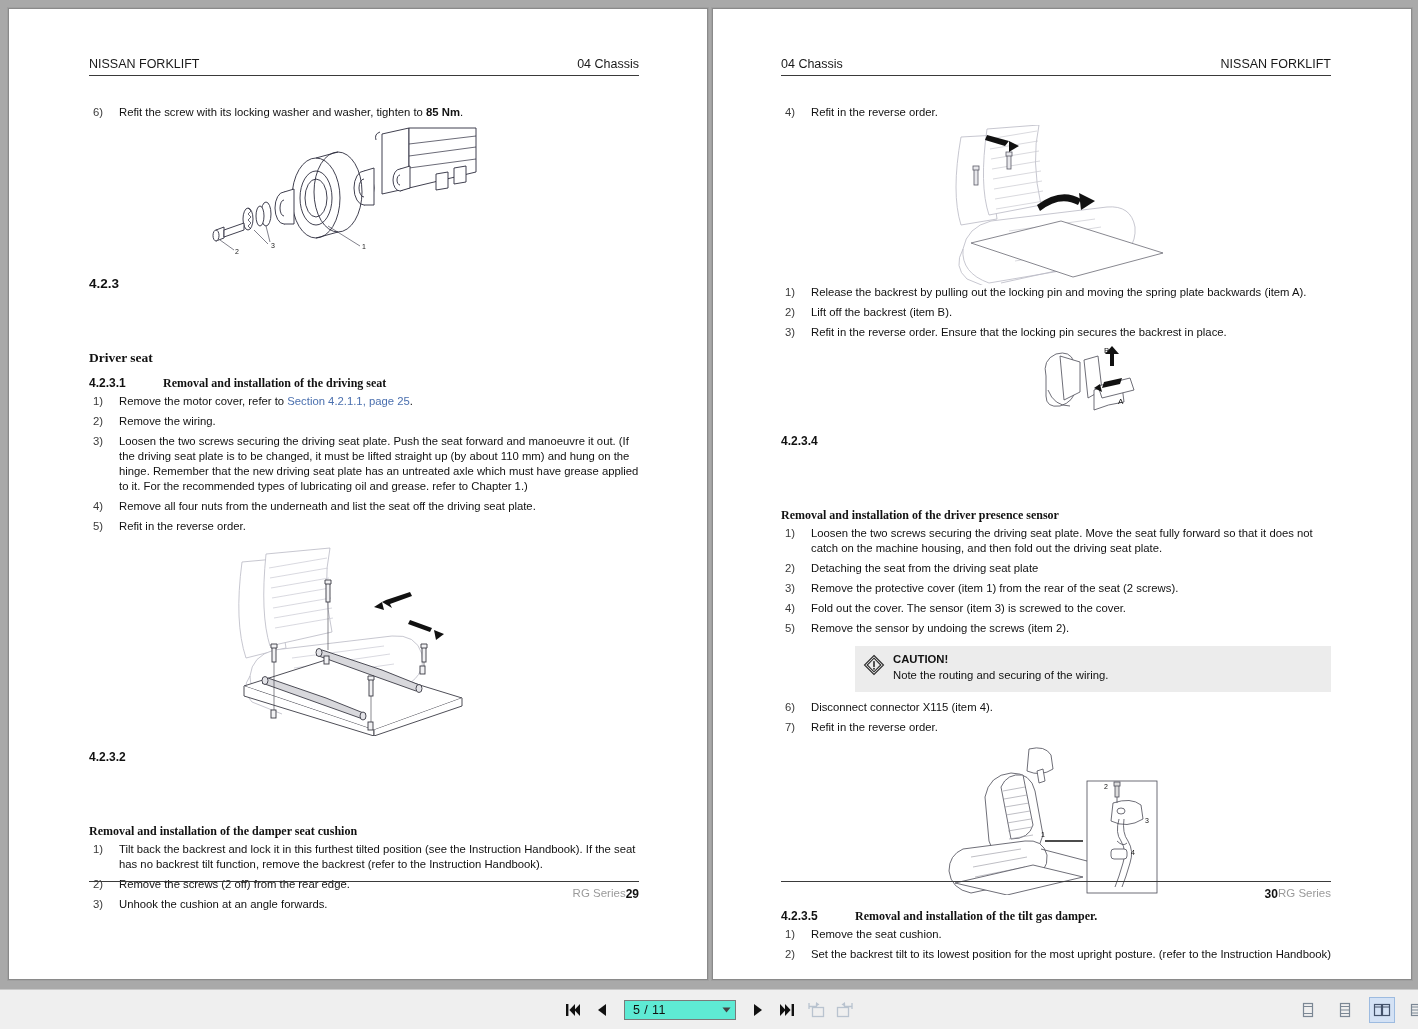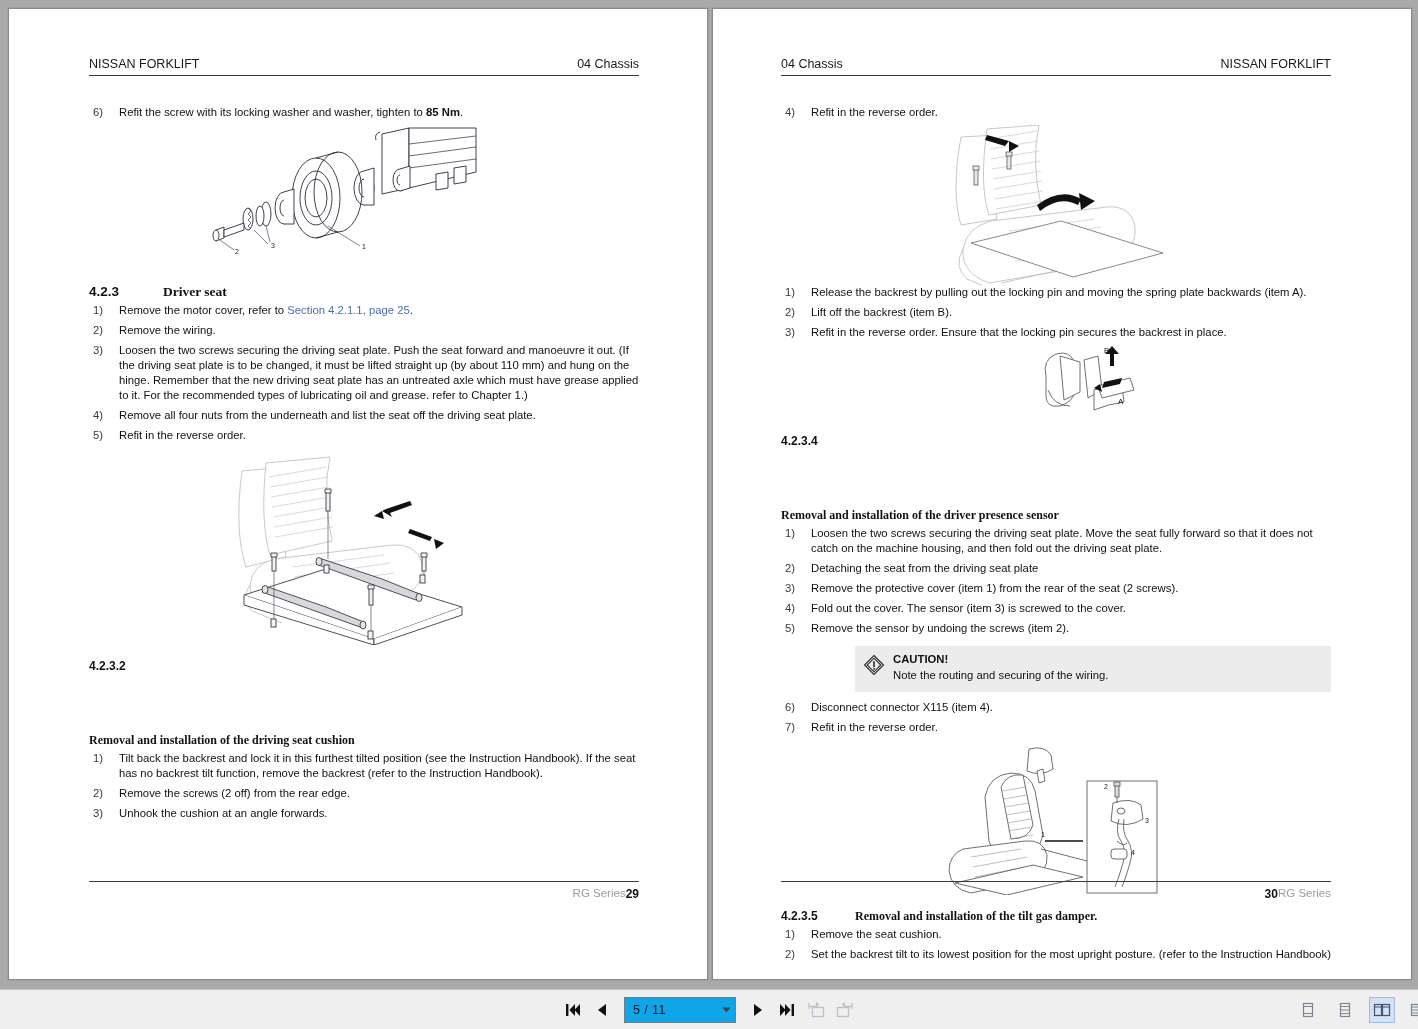--- a/index.html
+++ b/index.html
@@ -103,22 +103,22 @@
     position:absolute; left:0; right:0; top:0; height:40px;
     display:flex; align-items:center; justify-content:center; gap:7px;
   }
   .tb-btn {
     width:22px; height:24px;
     display:flex; align-items:center; justify-content:center;
     background:transparent; border:none; cursor:pointer;
   }
   .tb-btn.disabled { cursor:default; }
   .pagebox {
-    width:112px; height:26px; margin:0 4px;
-    background:#0ea5e9; border:1px solid #7a7a7a;
+    width:112px; height:20px; margin:0 4px;
+    background:#5eead4; border:1px solid #7a7a7a;
     display:flex; align-items:center; padding:0 4px 0 8px;
     font-size:12.5px; color:#111;
   }
   .pagebox .pv { flex:1 1 auto; letter-spacing:.4px; }
   #tb-right {
     position:absolute; right:0; top:0; height:40px;
     display:flex; align-items:center; gap:11px; padding-right:0px;
   }
   .viewbtn {
     width:26px; height:26px;
@@ -193,25 +193,29 @@
               <path d="M50 104 L64 118 M62 100 L66 116" stroke-width="0.6"></path>
             </g>
             <g font-size="7" fill="#1a1a1a" font-family="Liberation Sans, sans-serif">
               <text x="158" y="123">1</text>
               <text x="31" y="128">2</text>
               <text x="67" y="122">3</text>
             </g>
           </svg>
         </div>
 
-        <div class="h3" style="margin-top:28px;">
+        <div class="h3" style="margin-top:20px;flex-direction:column;">
           <span class="num">4.2.3</span>
           <span class="ttl">Driver seat</span>
         </div>
 
+        <div class="h4" style="margin-top:10px;">
+          <span class="num">4.2.3.1</span>
+          <span class="ttl">Removal and installation of the driving seat</span>
+        </div>
 
         <ol class="steps steps-indent">
           <li>
             <span class="sn">1)</span>
             <span class="sx"><span>Remove the motor cover, refer to </span><span class="link">Section 4.2.1.1, page 25</span><span>.</span></span>
           </li>
           <li>
             <span class="sn">2)</span>
             <span class="sx">Remove the wiring.</span>
           </li>
@@ -279,21 +283,21 @@
               <path d="M178 62 l-10 -6 l4 -2 l24 -8 l2 4 l-22 8 z"></path>
               <path d="M168 56 l-8 5 l10 3 z"></path>
               <path d="M196 74 l22 8 l-2 4 l-22 -8 z"></path>
               <path d="M220 84 l10 4 l-8 6 z"></path>
             </g>
           </svg>
         </div>
 
         <div class="h4" style="margin-top:14px;flex-direction:column;">
           <span class="num">4.2.3.2</span>
-          <span class="ttl">Removal and installation of the driving seat cushion</span>
+          <span class="ttl">Removal and installation of the damper seat cushion</span>
         </div>
 
         <ol class="steps steps-indent">
           <li>
             <span class="sn">1)</span>
             <span class="sx">Tilt back the backrest and lock it in this furthest tilted position (see the Instruction Handbook). If the seat has no backrest tilt function, remove the backrest (refer to the Instruction Handbook).</span>
           </li>
           <li>
             <span class="sn">2)</span>
             <span class="sx">Remove the screws (2 off) from the rear edge.</span>

